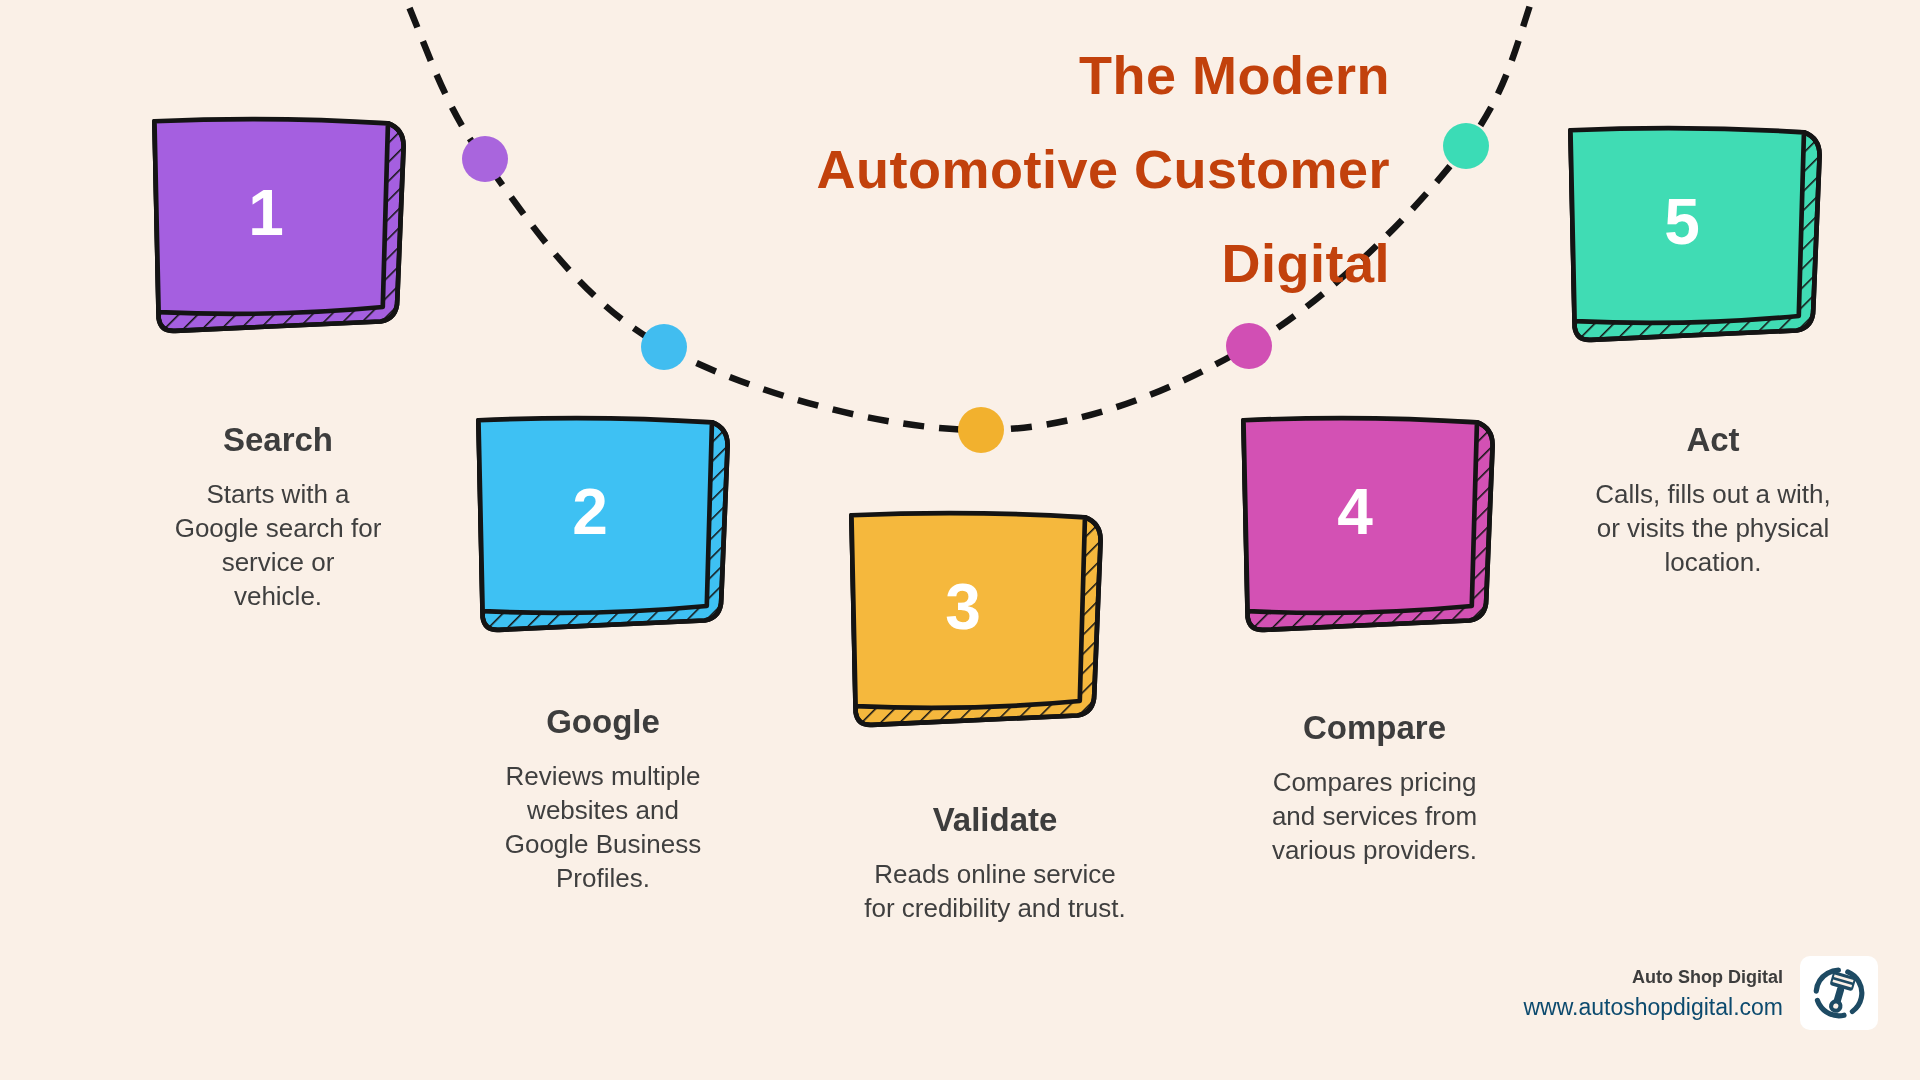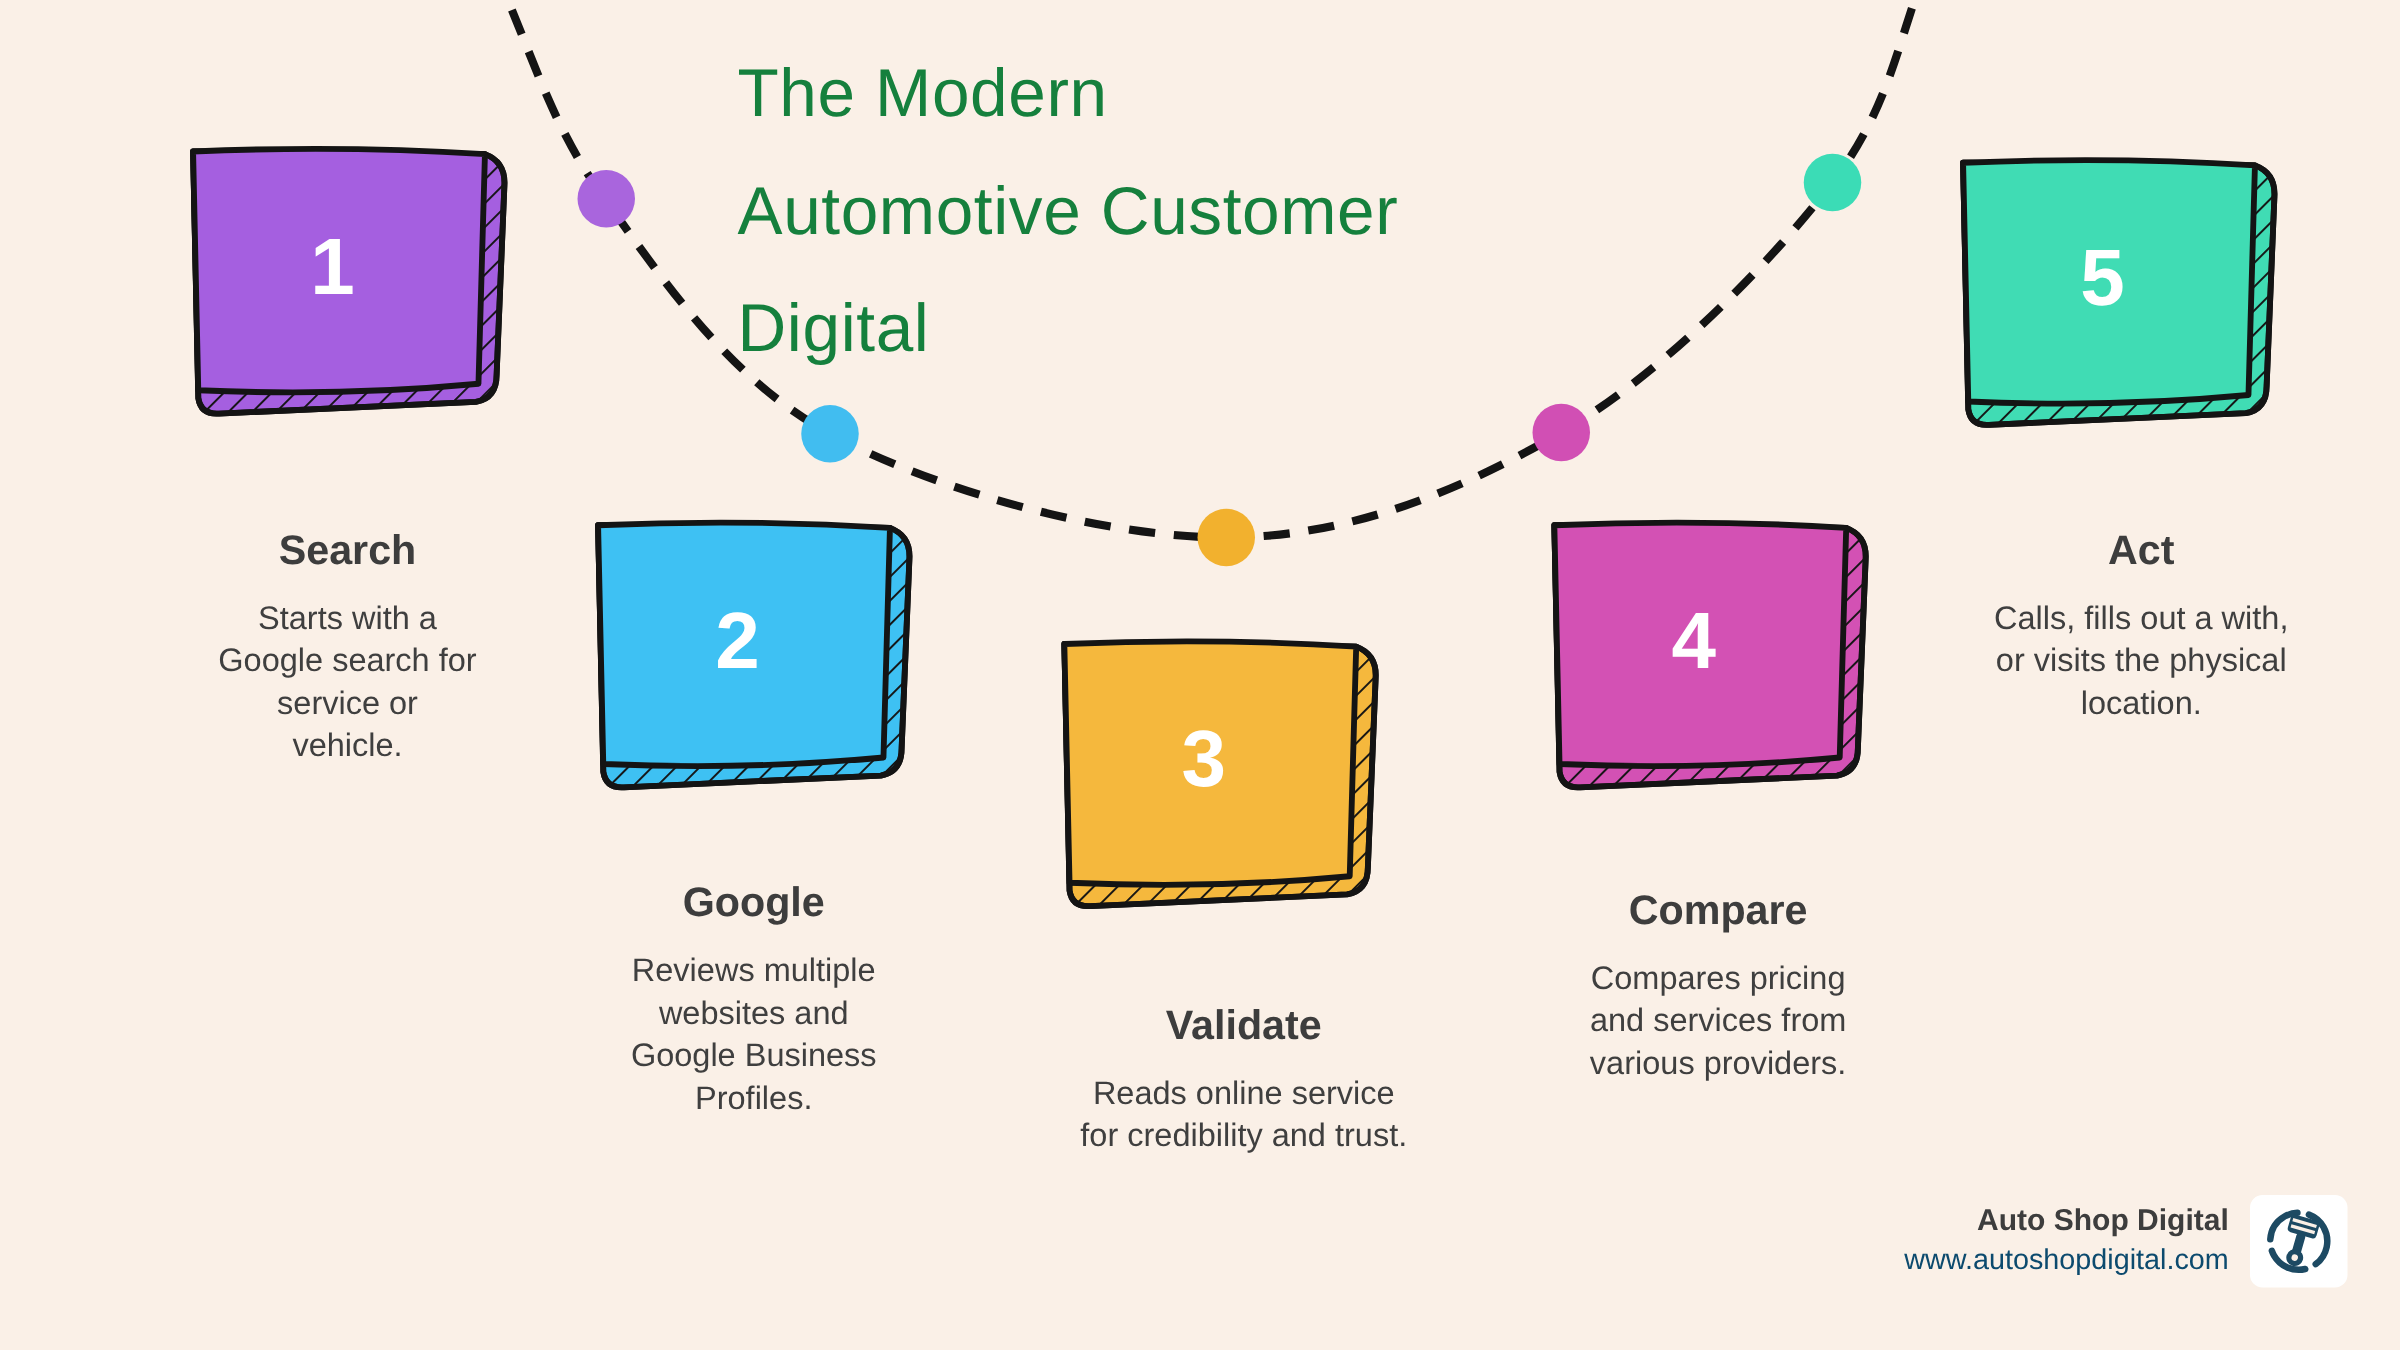--- a/index.html
+++ b/index.html
@@ -10,21 +10,21 @@
     overflow:hidden;
   }
   .canvas{position:relative;width:1920px;height:1080px;background:#faf0e7;}
 
   
   .arc{position:absolute;left:0;top:0;width:1920px;height:1080px;}
 
   
   .title{
     position:absolute;left:590px;top:28px;width:800px;
-    text-align:left;color:#15803d;font-weight:400;
+    text-align:right;color:#c2410c;font-weight:700;
     font-size:54px;line-height:94px;letter-spacing:0.5px;
   }
   .title div{white-space:nowrap;}
 
   
   .box{position:absolute;width:262px;height:220px;}
   .box > svg{position:absolute;left:0;top:0;width:100%;height:100%;overflow:visible;}
   .box .num{
     position:absolute;left:0;top:0;right:26px;bottom:24px;
     display:flex;align-items:center;justify-content:center;
@@ -43,21 +43,21 @@
   .cap-1{left:158px;top:420px;width:240px;}
   .cap-2{left:478px;top:702px;width:250px;}
   .cap-3{left:845px;top:800px;width:300px;}
   .cap-4{left:1242px;top:708px;width:265px;}
   .cap-5{left:1574px;top:420px;width:278px;}
 
   
   .footer-text{
     position:absolute;right:137px;top:962px;text-align:right;color:#3d3d3d;
   }
-  .footer-text .brand{font-size:24px;font-weight:700;line-height:30px;}
+  .footer-text .brand{font-size:18px;font-weight:700;line-height:30px;}
   .footer-text .site{font-size:23px;font-weight:400;line-height:30px;color:#0c4a6e;}
   .logo{
     position:absolute;left:1800px;top:956px;width:78px;height:74px;
     background:#ffffff;border-radius:10px;
     display:flex;align-items:center;justify-content:center;
   }
 </style>
 </head>
 <body>
 

